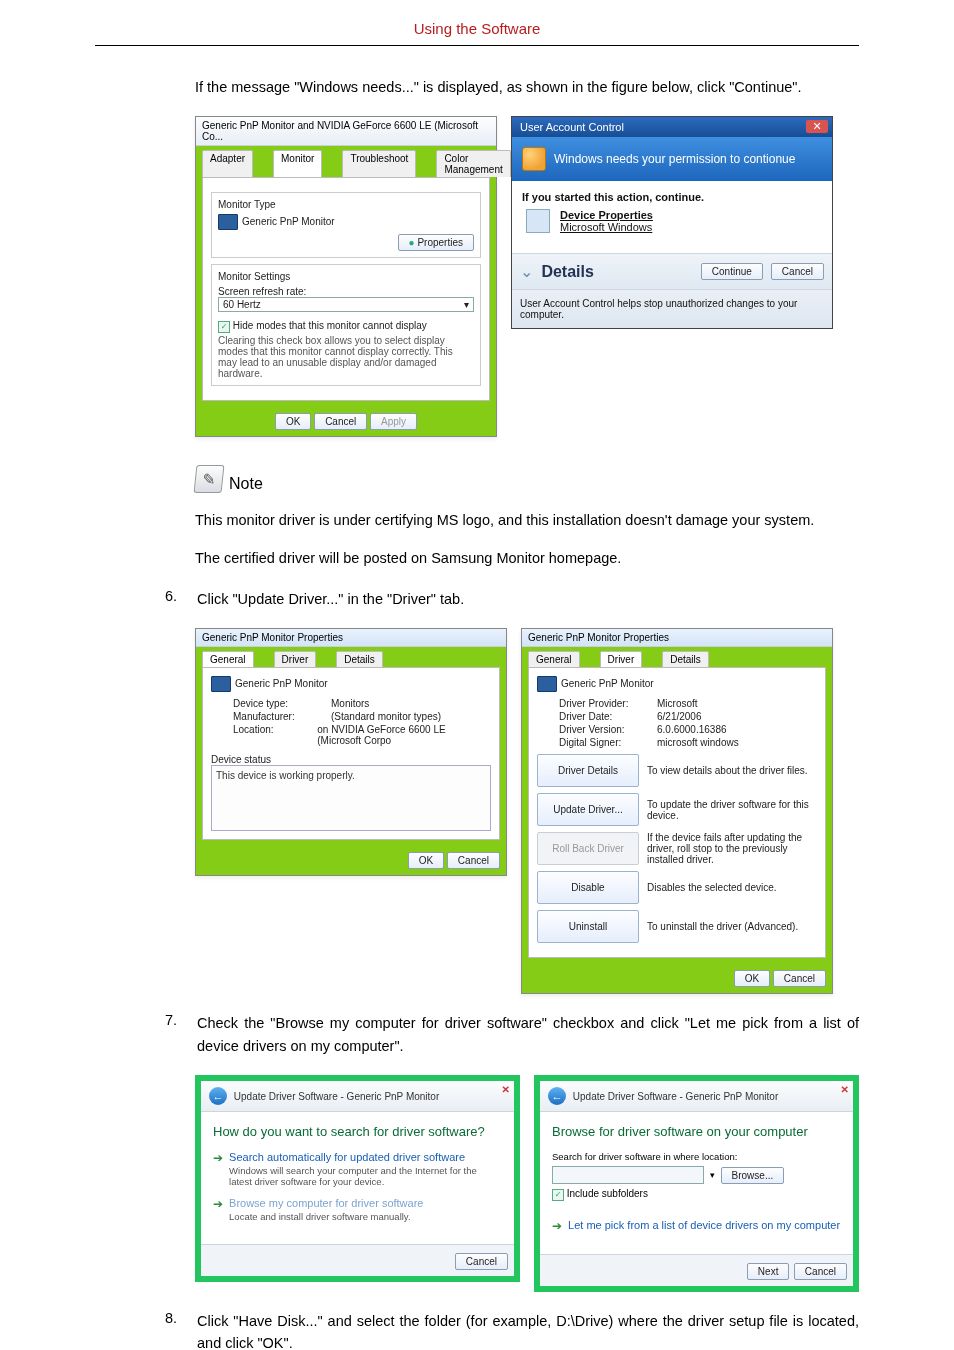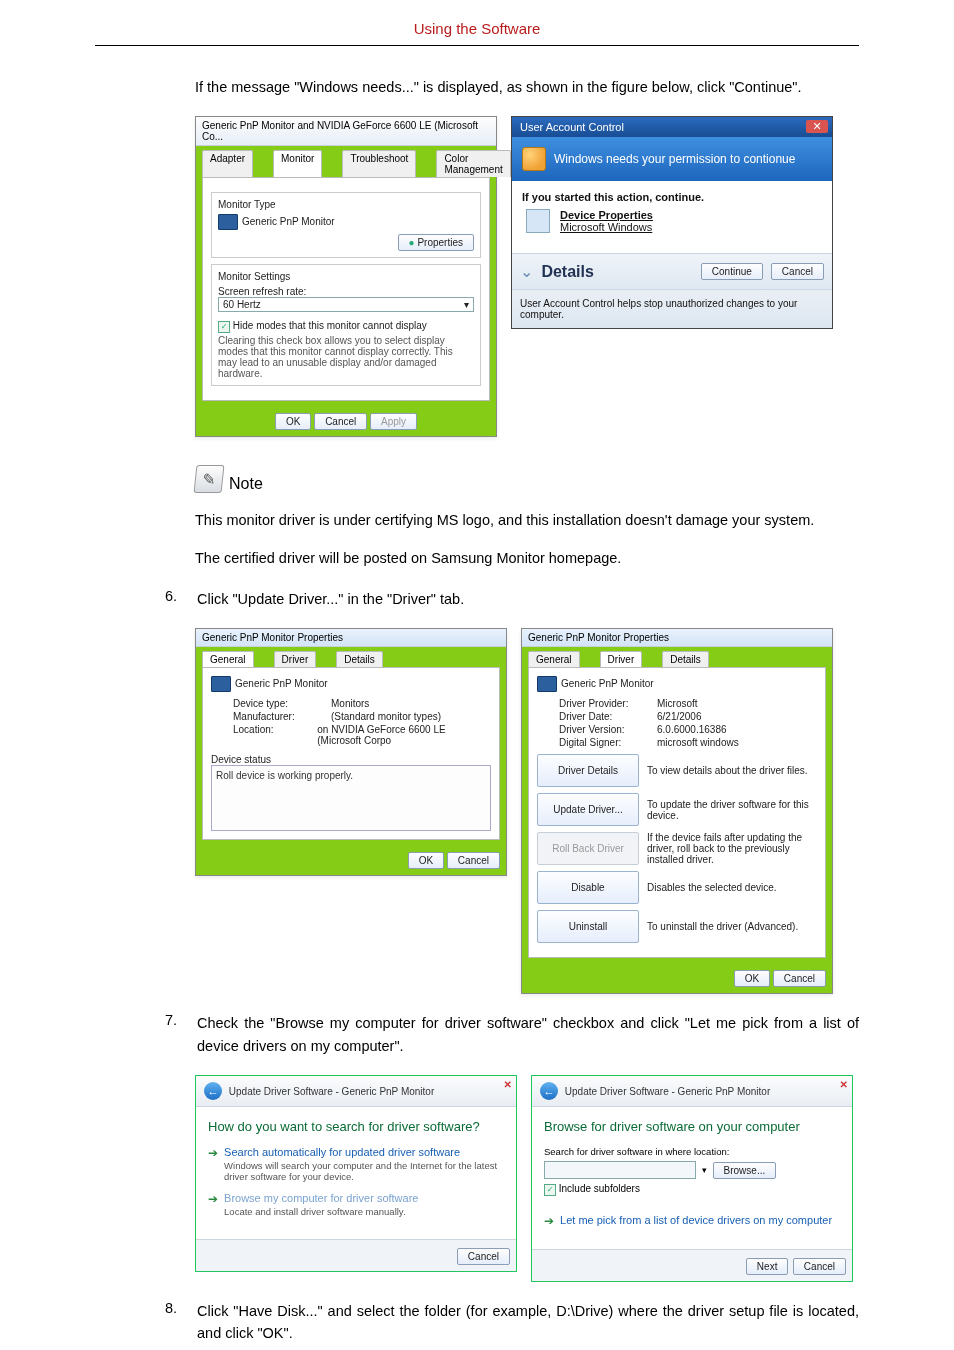--- a/index.html
+++ b/index.html
@@ -76,21 +76,21 @@
   .kv-row { display:flex; gap:8px; font-size:10px; margin:2px 0;}
   .kv-row .k { width:90px; }
   .statusbox { border:1px solid #aac; background:#fdfdfd; height:56px; padding:4px; font-size:10px; color:#333; }
   .driver-btn-row { display:flex; align-items:center; gap:8px; margin:6px 0;}
   .driver-btn { border:1px solid #9ab3cf; background:linear-gradient(#fcfdff,#e6eefc); padding:10px 8px; font-size:10px; width:84px; text-align:center; border-radius:2px;}
   .driver-btn.disabled { color:#999; border-color:#c6cfd8; background:#f1f3f6;}
   .driver-desc { font-size:10px; color:#222; flex:1;}
   .wizard {
     width:320px;
     font-family:"Segoe UI",Tahoma,sans-serif;
-    border:1px solid #22c55e;
+    border:6px solid #22c55e;
     background:#fff;
   }
   .wizard .w-top { background:linear-gradient(#fbfcfd,#e9eef4); border-bottom:1px solid #cdd5de; padding:6px 8px; font-size:10px; color:#333; position:relative;}
   .wizard .w-top .close { position:absolute; right:4px; top:3px; color:#c33; font-size:10px; font-weight:bold;}
   .wizard .w-body { padding:12px; font-size:11px;}
   .wizard .w-head { color:#0a6b36; font-size:13px; margin-bottom:12px;}
   .wizard .link { color:#175fb4; font-size:11px;}
   .wizard .sub { color:#555; font-size:9.5px; margin-top:2px;}
   .wizard .opt { display:flex; gap:6px; margin:10px 0;}
   .wizard .arrow { color:#2a8a3c; font-size:12px; line-height:1; margin-top:1px;}
@@ -217,21 +217,21 @@
             <div class="kv-row">
                 <span class="k">Manufacturer:</span>
                 <span>(Standard monitor types)</span>
               </div>
             <div class="kv-row">
                 <span class="k">Location:</span>
                 <span>on NVIDIA GeForce 6600 LE (Microsoft Corpo</span>
               </div>
           </div>
           <div style="margin-top:8px;">Device status</div>
-          <div class="statusbox">Roll device is working properly.</div>
+          <div class="statusbox">This device is working properly.</div>
         </div>
         <div style="text-align:right;padding:6px;">
           <span class="btn">OK</span>
           <span class="btn">Cancel</span>
         </div>
       </div>
 
       <div class="win-dialog prop-dlg">
         <div class="win-title" style="background:linear-gradient(#e9f2fc,#d2e4f7);">Generic PnP Monitor Properties</div>
         <div class="win-tabs">
@@ -262,21 +262,21 @@
           <div class="driver-btn-row">
               <div class="driver-btn">Driver Details</div>
               <div class="driver-desc">To view details about the driver files.</div>
             </div>
           <div class="driver-btn-row">
               <div class="driver-btn">Update Driver...</div>
               <div class="driver-desc">To update the driver software for this device.</div>
             </div>
           <div class="driver-btn-row">
               <div class="driver-btn disabled">Roll Back Driver</div>
-              <div class="driver-desc">If the device fails after updating the driver, roll back to the previously installed driver.</div>
+              <div class="driver-desc">If the device fails after updating the driver, roll stop to the previously installed driver.</div>
             </div>
           <div class="driver-btn-row">
               <div class="driver-btn">Disable</div>
               <div class="driver-desc">Disables the selected device.</div>
             </div>
           <div class="driver-btn-row">
               <div class="driver-btn">Uninstall</div>
               <div class="driver-desc">To uninstall the driver (Advanced).</div>
             </div>
         </div>

